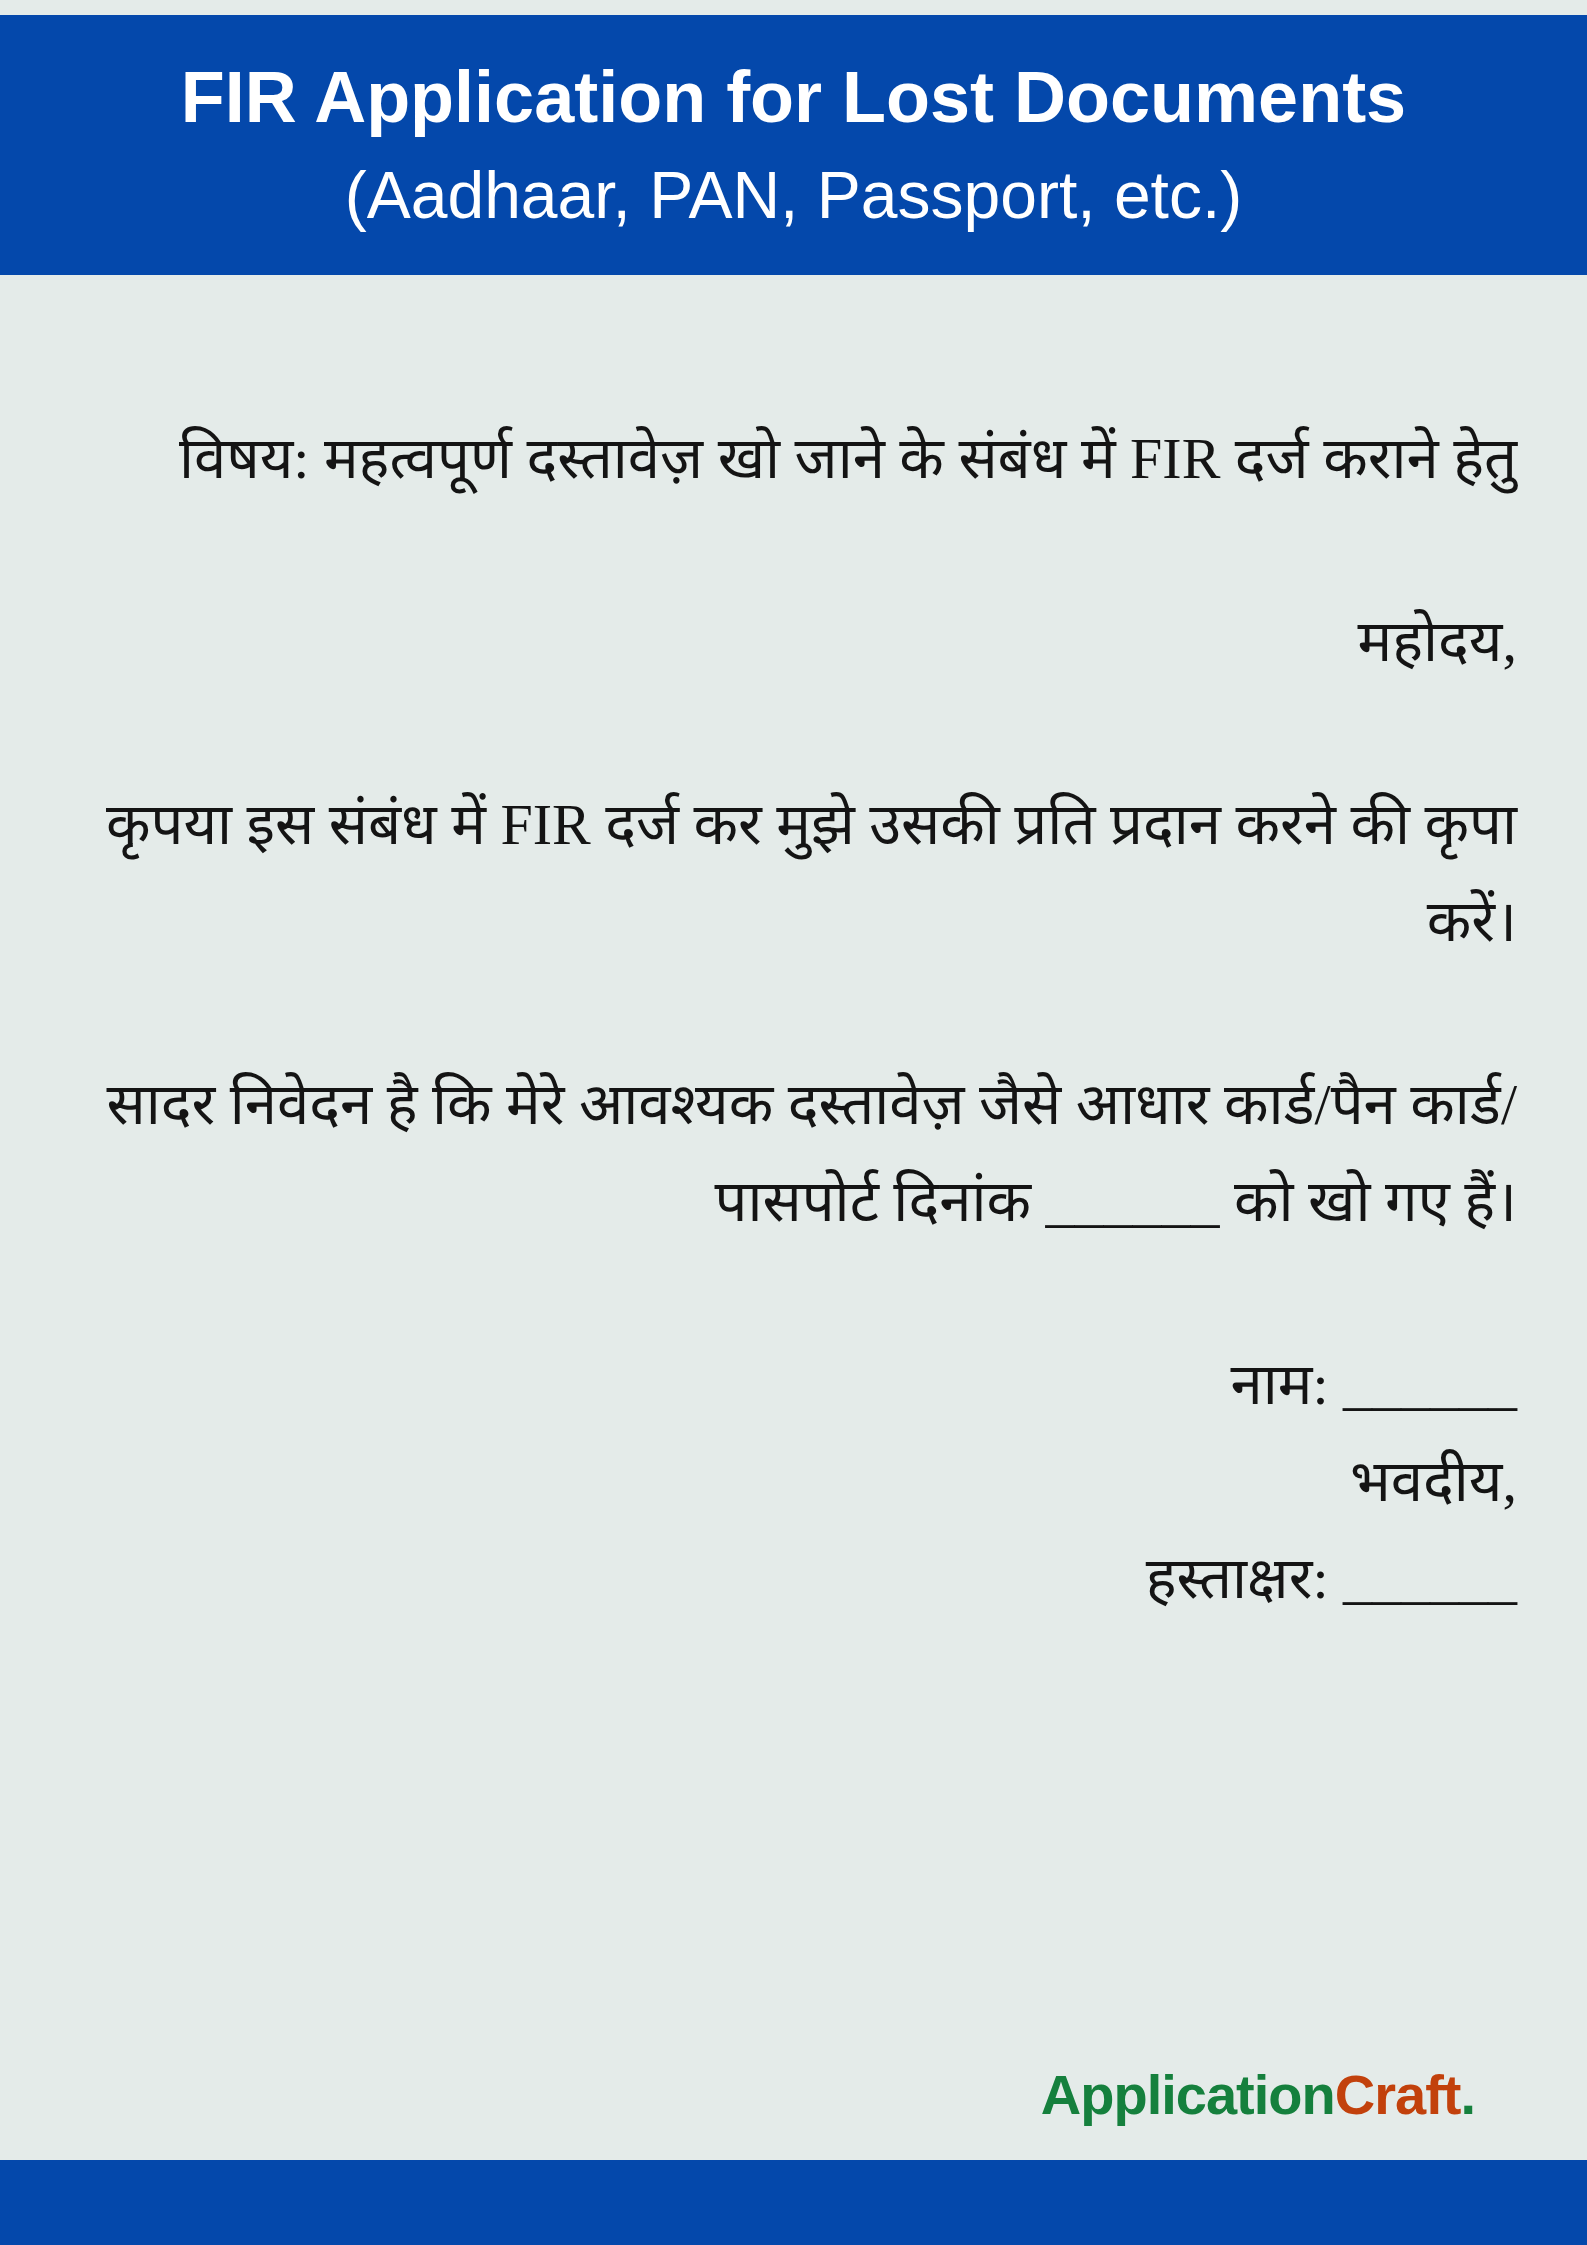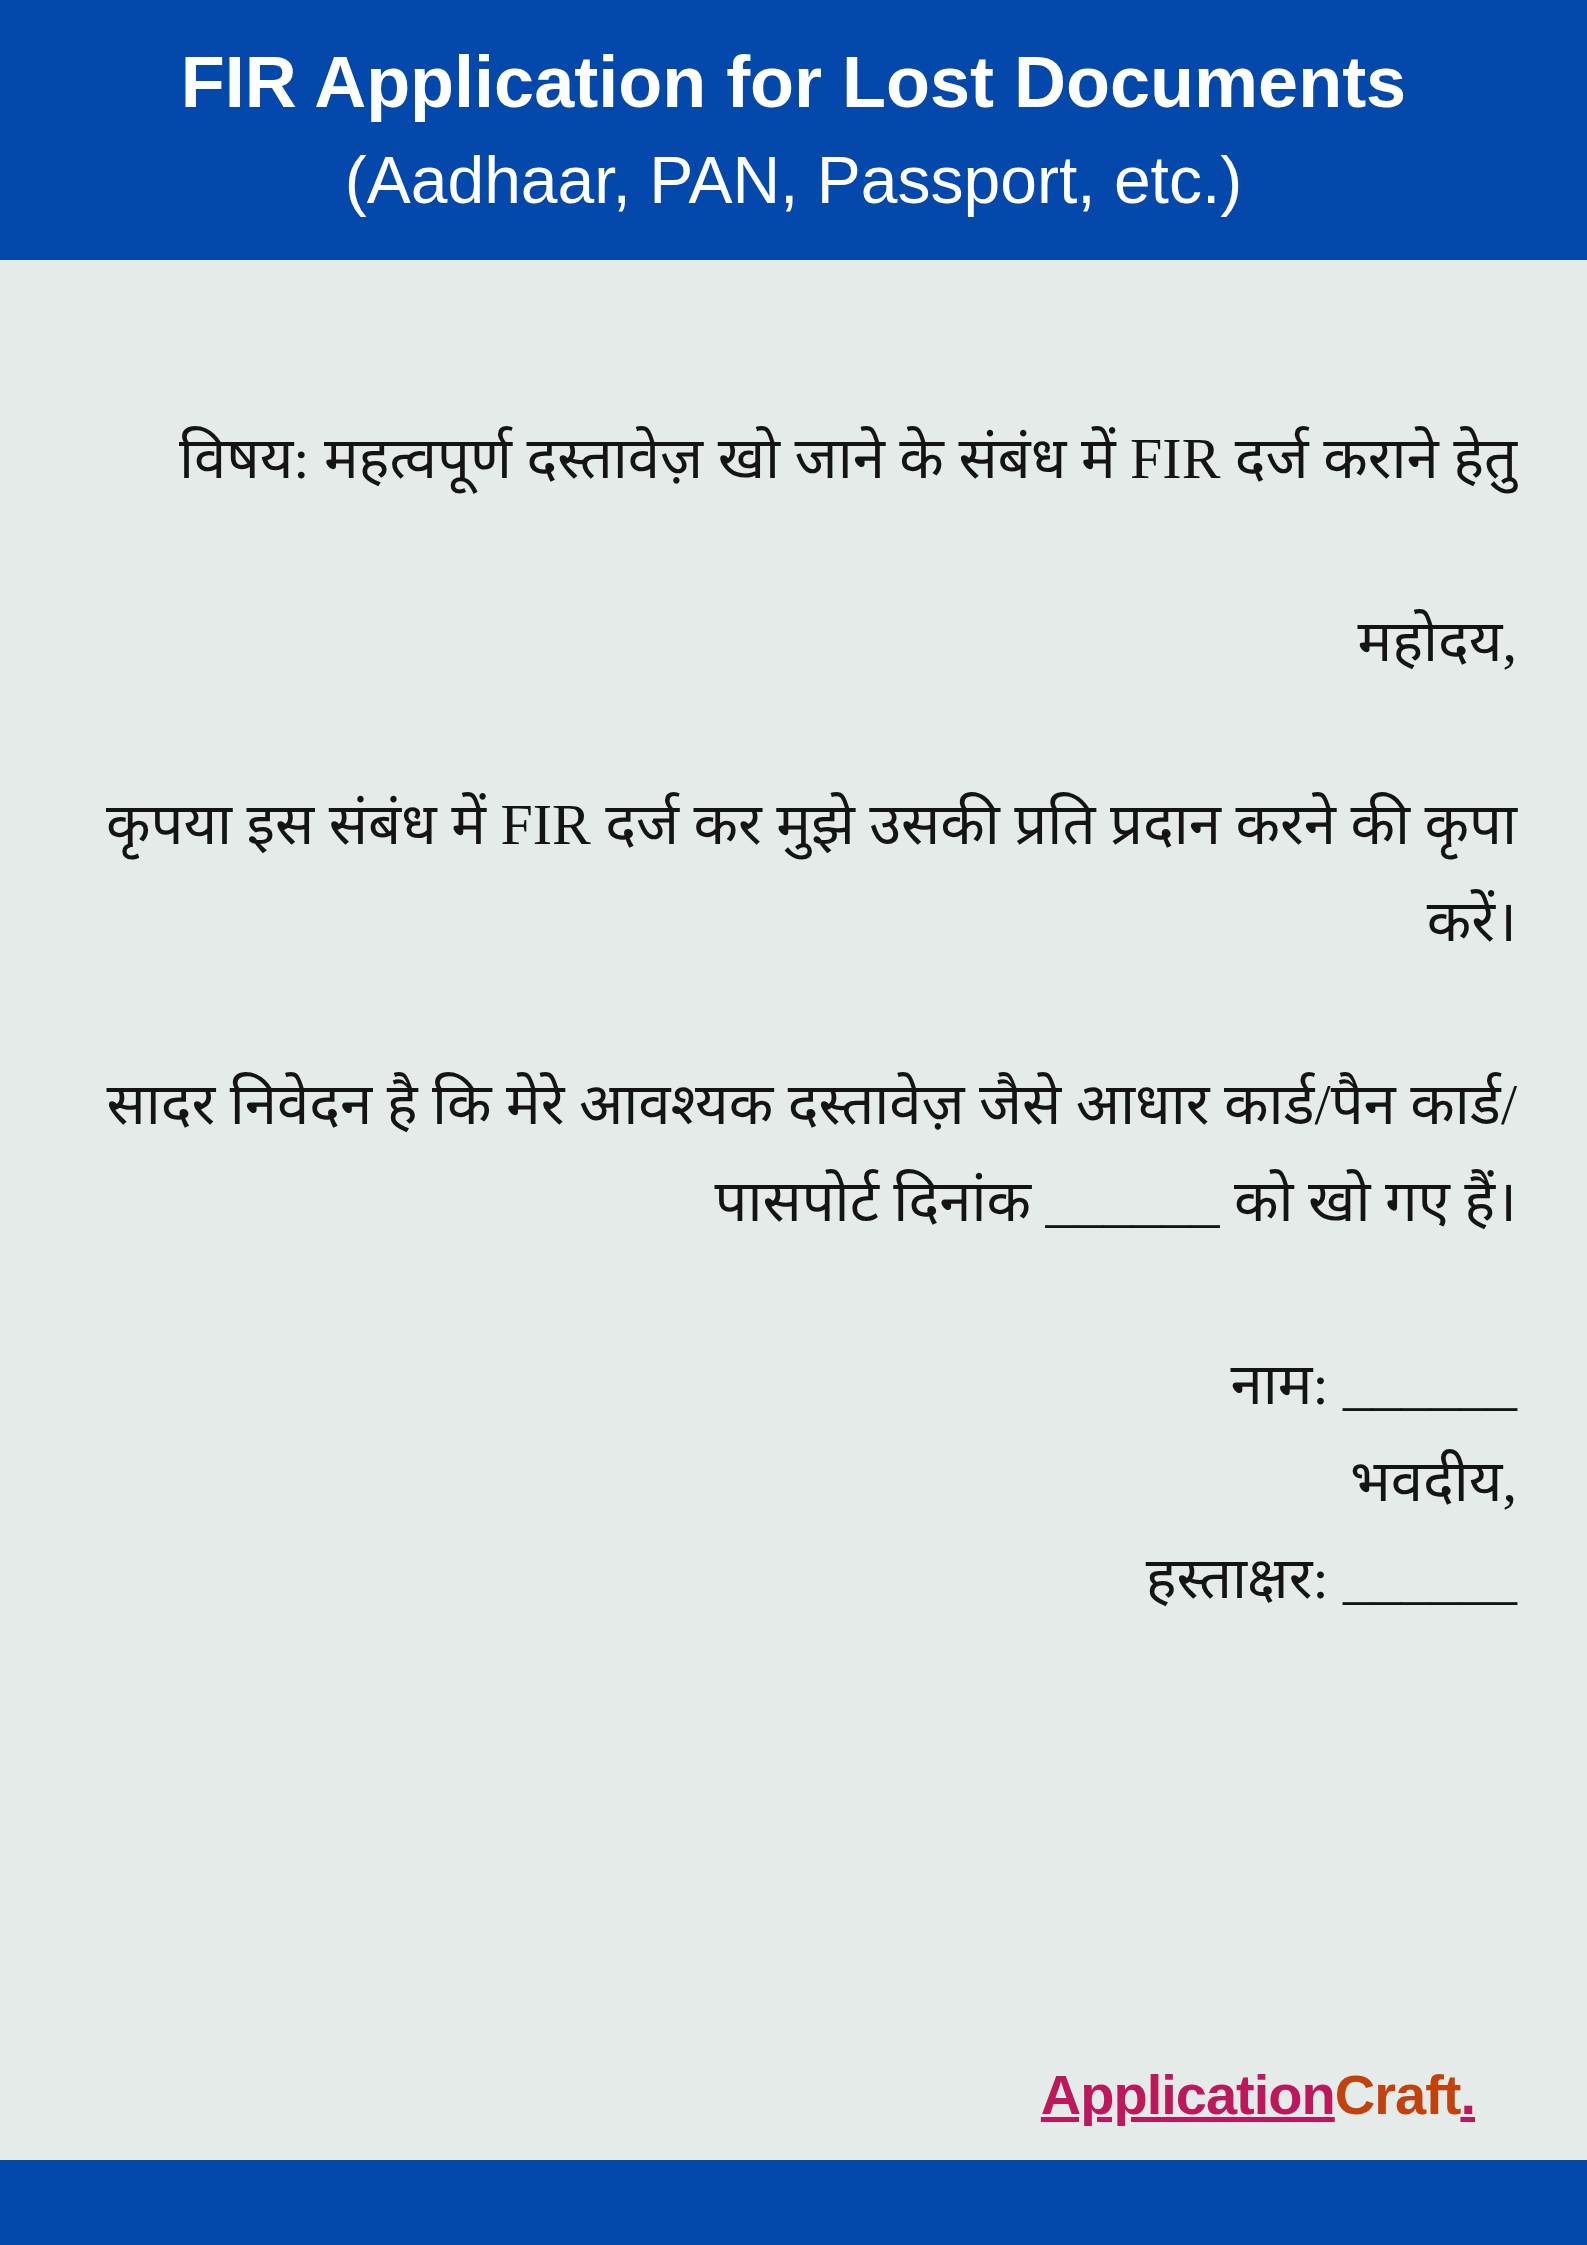--- a/index.html
+++ b/index.html
@@ -8,21 +8,21 @@
     position: relative;
     width: 1587px;
     height: 2245px;
     margin: 0 auto;
     background: #e4ebe9;
     overflow: hidden;
     font-family: "Liberation Sans", "DejaVu Sans", sans-serif;
   }
   .banner {
     position: absolute;
-    top: 0; left: 0;
+    top: 15px; left: 0;
     width: 100%;
     height: 260px;
     background: #0448ab;
     color: #ffffff;
     display: flex;
     flex-direction: column;
     align-items: center;
     justify-content: center;
     gap: 26px;
     text-align: center;
@@ -54,21 +54,21 @@
   .brand-logo {
     position: absolute;
     top: 2062px;
     right: 112px;
     font-size: 56px;
     font-weight: 700;
     letter-spacing: -1px;
     white-space: nowrap;
     font-family: "Liberation Sans", "DejaVu Sans", sans-serif;
   }
-  .logo-teal { color: #be185d; text-decoration: underline; }
+  .logo-teal { color: #15803d; }
   .logo-navy { color: #c2410c; }
   .footer-bar {
     position: absolute;
     bottom: 0; left: 0;
     width: 100%;
     height: 85px;
     background: #0448ab;
   }
 </style>
 </head>

